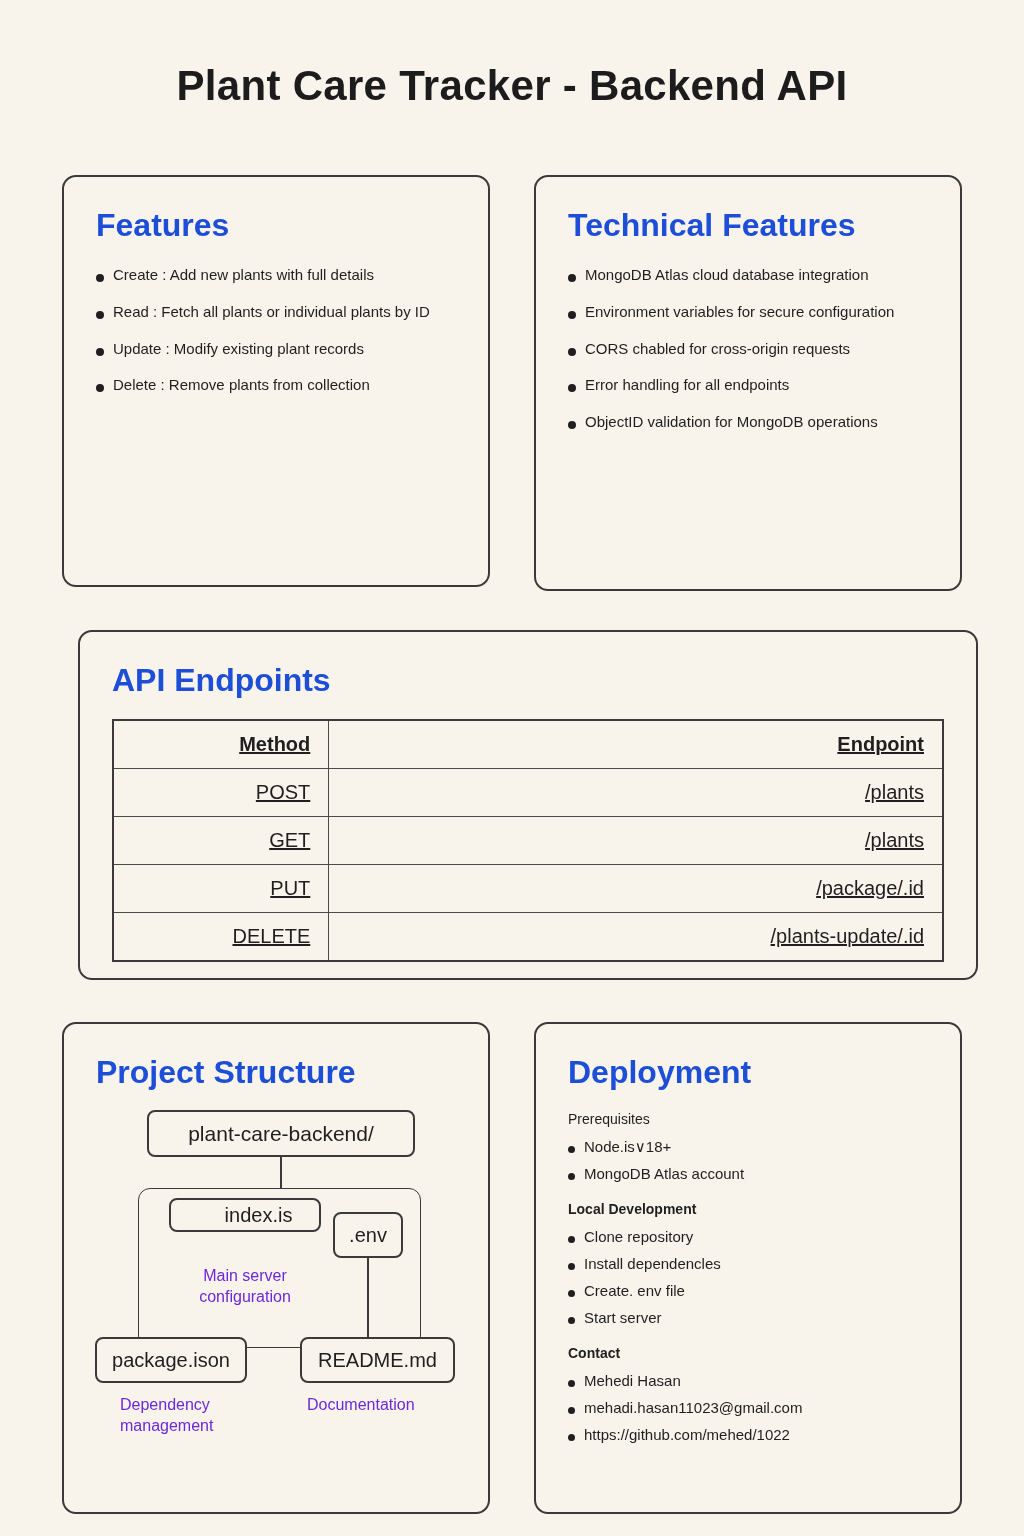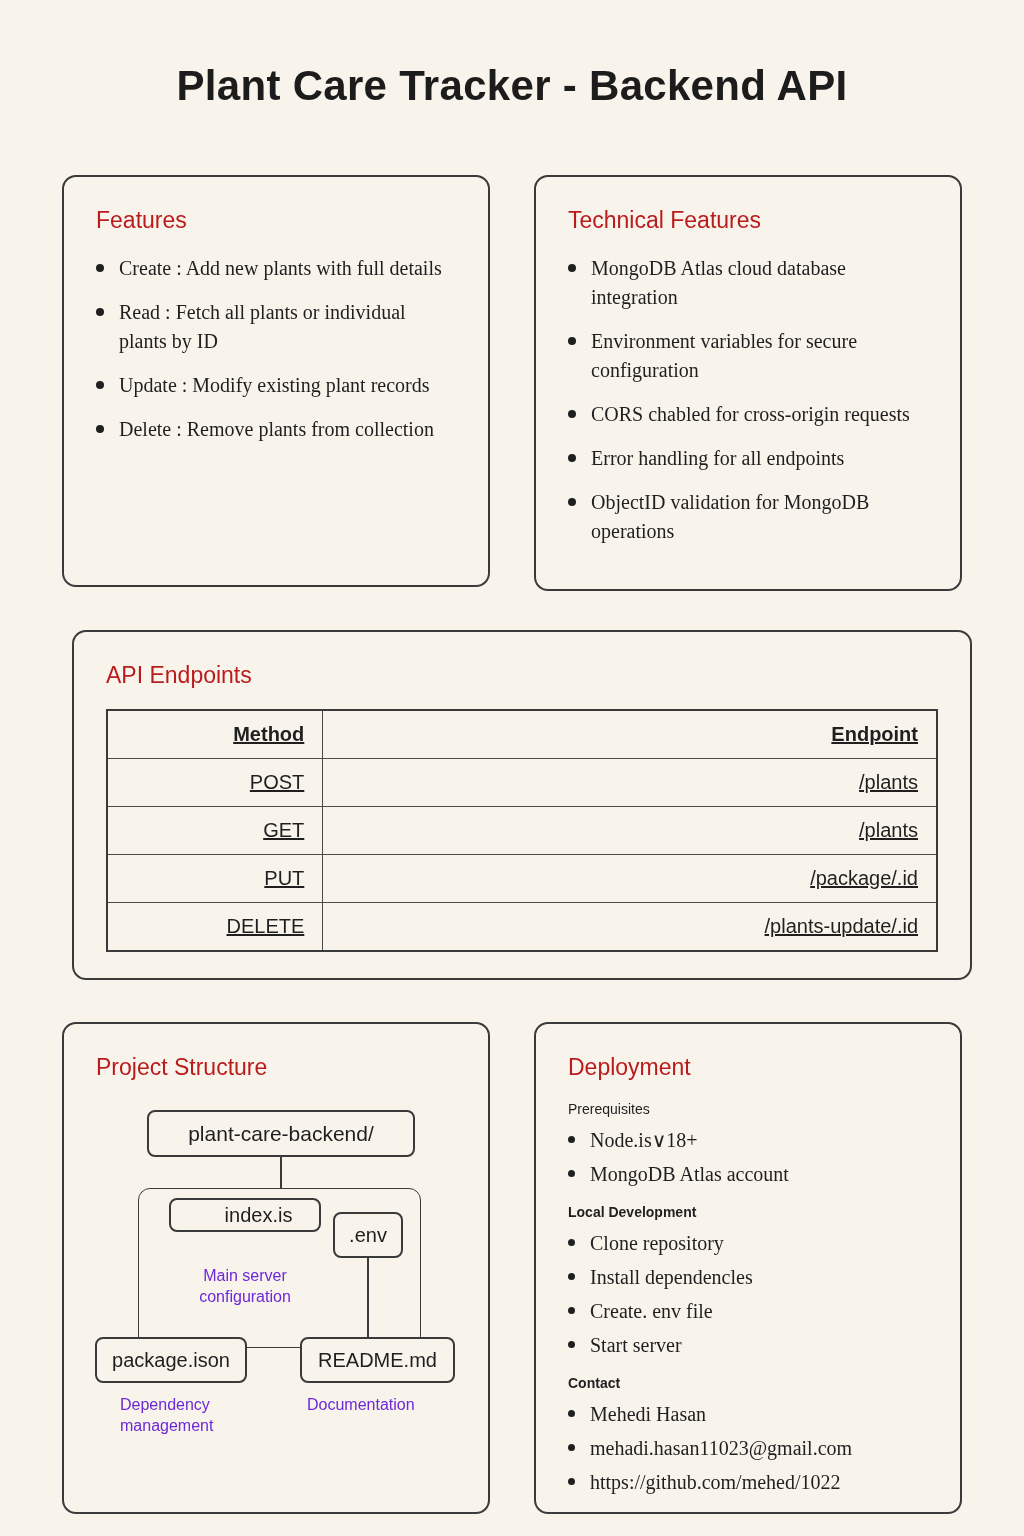--- a/index.html
+++ b/index.html
@@ -16,30 +16,30 @@
     text-align:center; font-size:42px; font-weight:700; letter-spacing:.3px;
     color:#1C1C1C;
   }
   .card {
     position:absolute;
     border:2px solid #3A3A3A;
     border-radius:14px;
     padding:30px 32px;
     background:transparent;
   }
-  .card h2 { font-size:23px; font-weight:400; margin-bottom:20px; color:#b91c1c; }
+  .card h2 { font-size:32px; font-weight:700; margin-bottom:20px; color:#1d4ed8; }
 
   #card-features { left:62px;  top:175px;  width:428px; height:412px; }
   #card-tech     { left:534px; top:175px;  width:428px; height:416px; }
-  #card-api      { left:72px;  top:630px;  width:900px; height:350px; }
+  #card-api      { left:78px;  top:630px;  width:900px; height:350px; }
   #card-ps       { left:62px;  top:1022px; width:428px; height:492px; }
   #card-deploy   { left:534px; top:1022px; width:428px; height:492px; }
 
   ul.blist { list-style:none; }
-  ul.blist li { display:flex; gap:15px; font-size:20px; line-height:1.45; margin-bottom:15px;font-family:Liberation Serif, serif; }
+  ul.blist li { display:flex; gap:9px; font-size:15px; line-height:1.45; margin-bottom:15px; }
   .bullet { flex:none; width:8px; height:8px; border-radius:50%; background:#1F1F1F; margin-top:10px; }
 
   
   table.api-table { width:100%; border-collapse:collapse; margin-top:6px; border:2px solid #3A3A3A; }
   table.api-table th, table.api-table td {
     border:1.4px solid #4A4A4A; text-align:right; padding:12px 18px; font-size:20px;text-decoration:underline;
   }
   table.api-table th { font-weight:700; }
   table.api-table th:first-child, table.api-table td:first-child { width:26%; }
 

